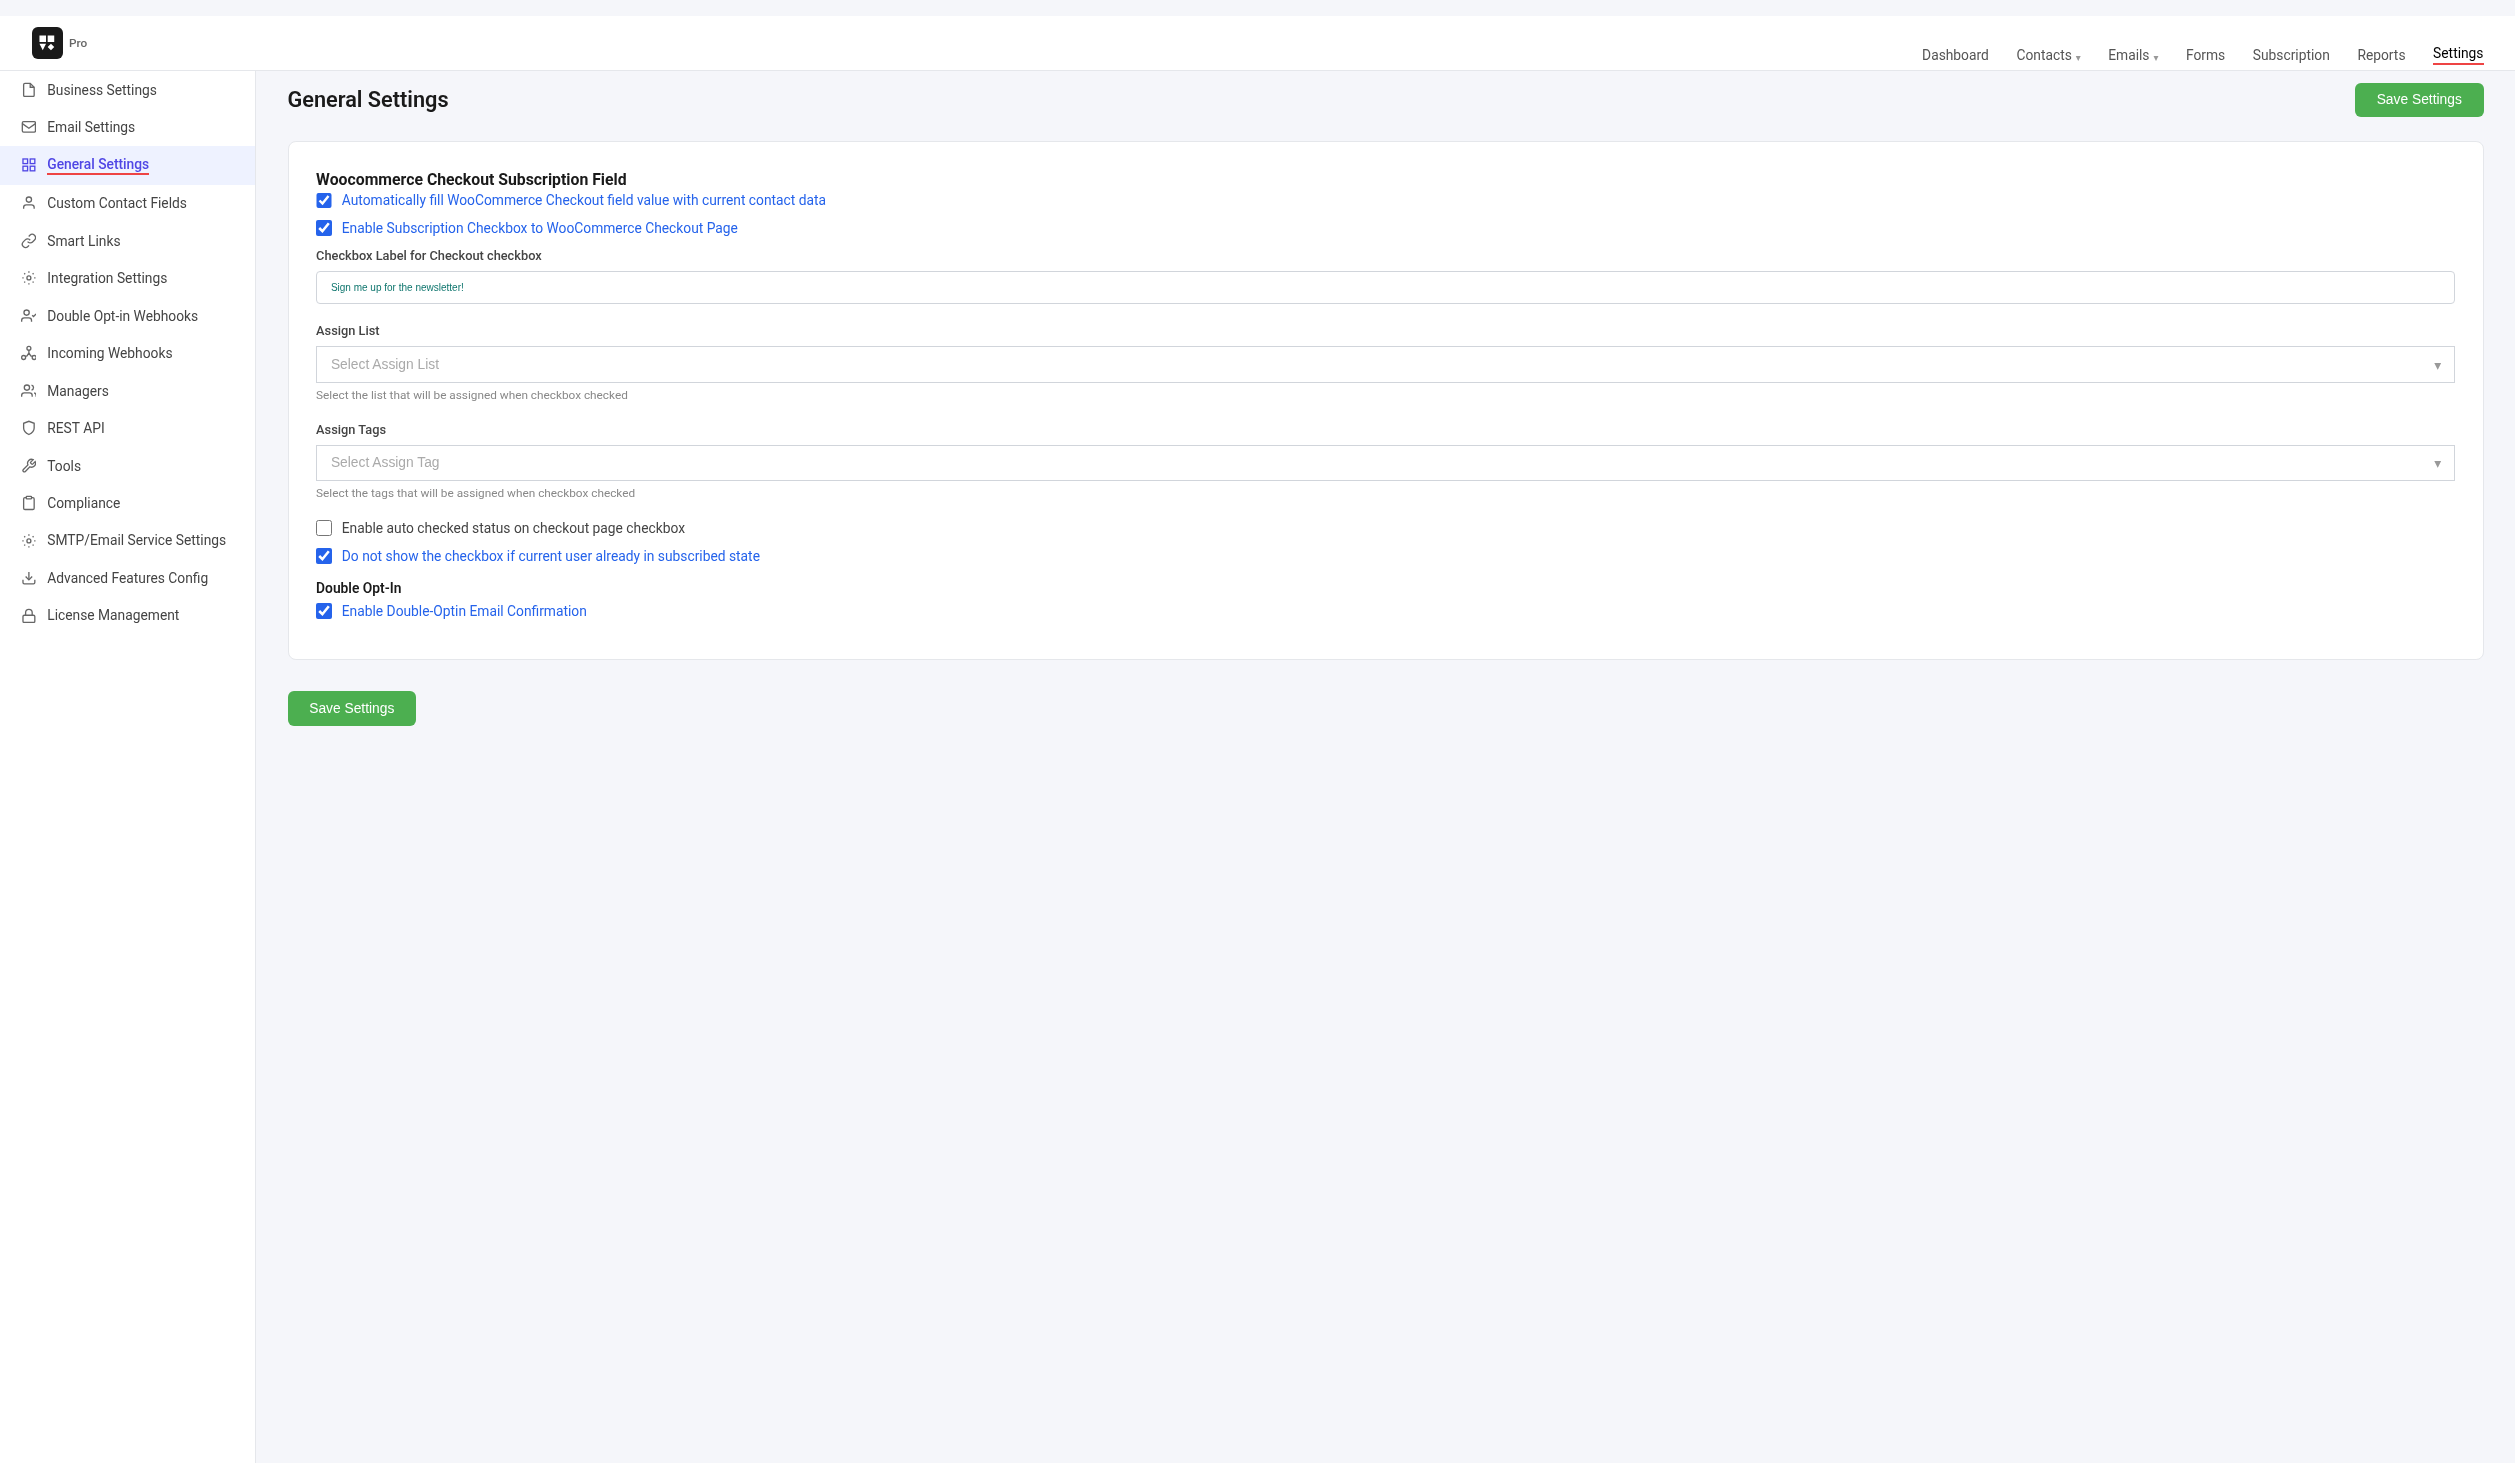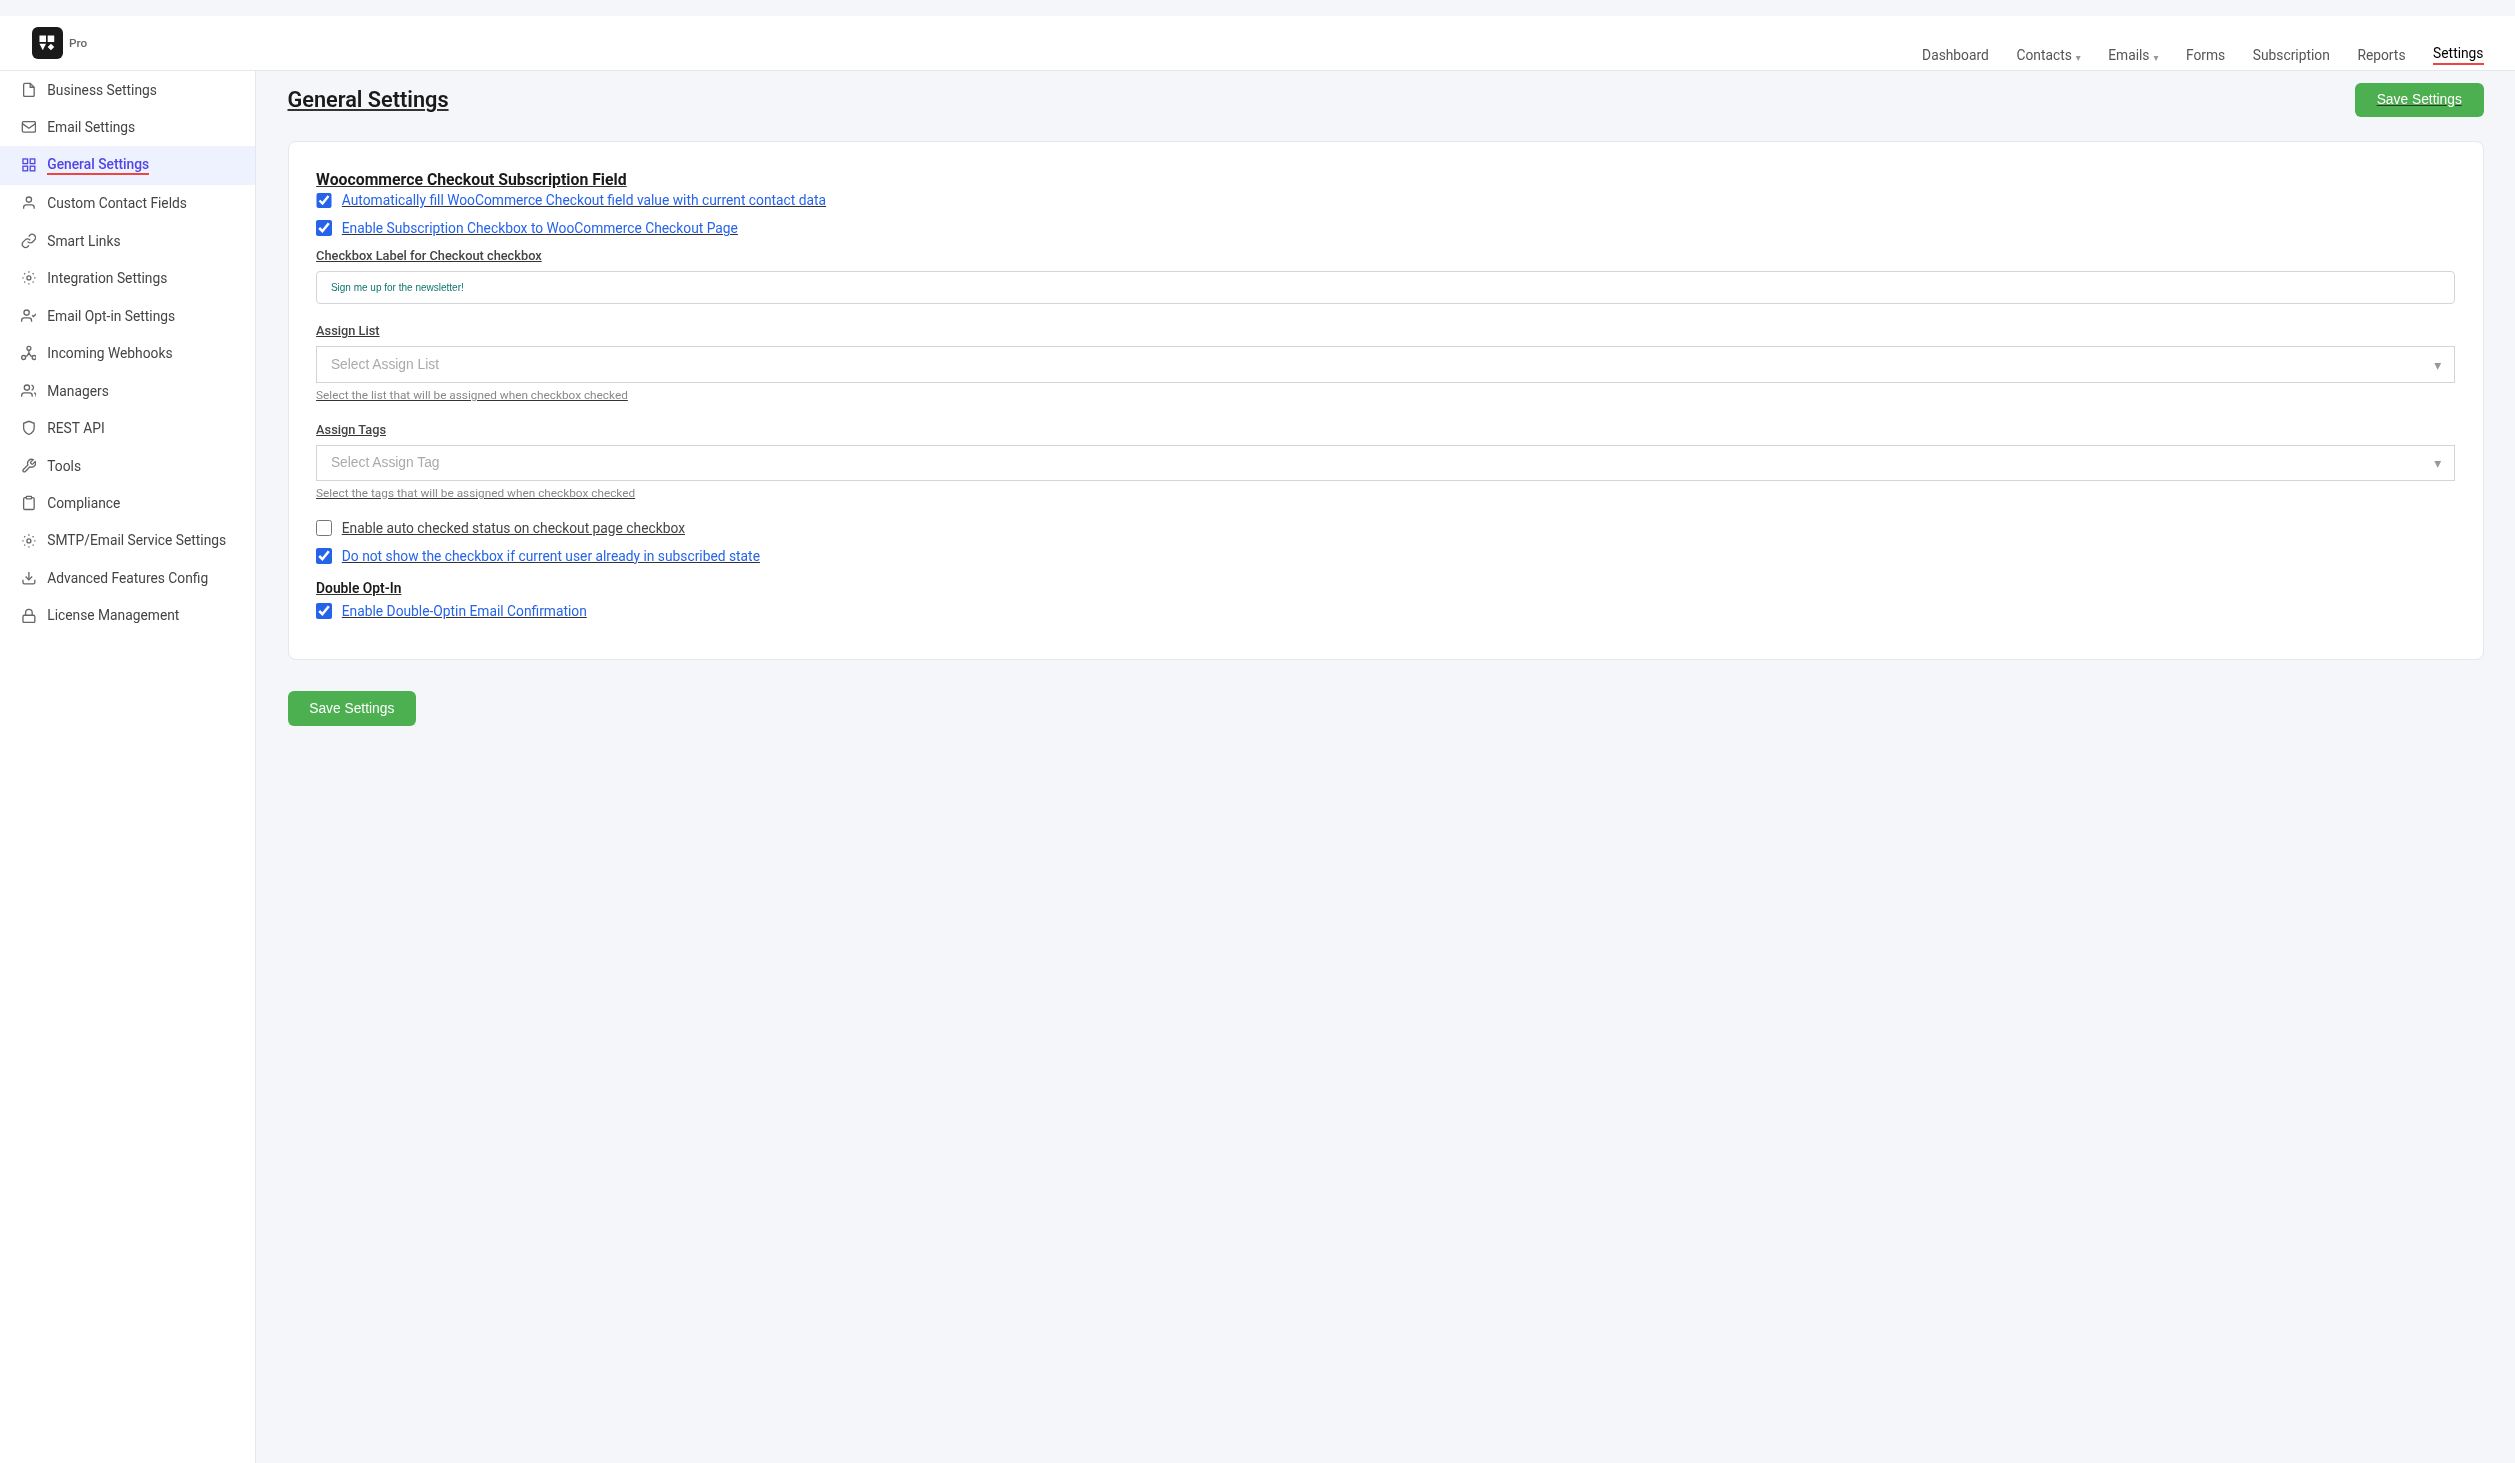--- a/index.html
+++ b/index.html
@@ -58,21 +58,20 @@
     .nav-links li a .chevron {
       font-size: 9.9px;
       color: #999;
     }
 
     
     .app-layout {
       display: flex;
       margin-top: 55px;
       min-height: calc(100vh - 55px);
-      text-decoration: underline;
     }
 
     
     .sidebar {
       width: 256px;
       background: #fff;
       border-right: 1px solid #e5e7eb;
       padding: 15.8px 0;
       position: fixed;
       top: 55px;
@@ -369,21 +368,21 @@
     </a>
 
     <a class="sidebar-item">
       <span class="sidebar-icon">
         <svg width="15.8" height="15.8" viewBox="0 0 24 24" fill="none" stroke="currentColor" stroke-width="2">
             <path d="M16 21v-2a4 4 0 0 0-4-4H5a4 4 0 0 0-4 4v2"></path>
             <circle cx="8.5" cy="7" r="4"></circle>
             <polyline points="17 11 19 13 23 9"></polyline>
           </svg>
       </span>
-      <span>Email Opt-in Settings</span>
+      <span>Double Opt-in Webhooks</span>
     </a>
 
     <a class="sidebar-item">
       <span class="sidebar-icon">
         <svg width="15.8" height="15.8" viewBox="0 0 24 24" fill="none" stroke="currentColor" stroke-width="2">
             <circle cx="12" cy="5" r="3"></circle>
             <circle cx="4" cy="19" r="3"></circle>
             <circle cx="20" cy="19" r="3"></circle>
             <path d="M12 8v4l-3 5M12 8v4l3 5M9 17H6.5M15 17h2.5"></path>
           </svg>

